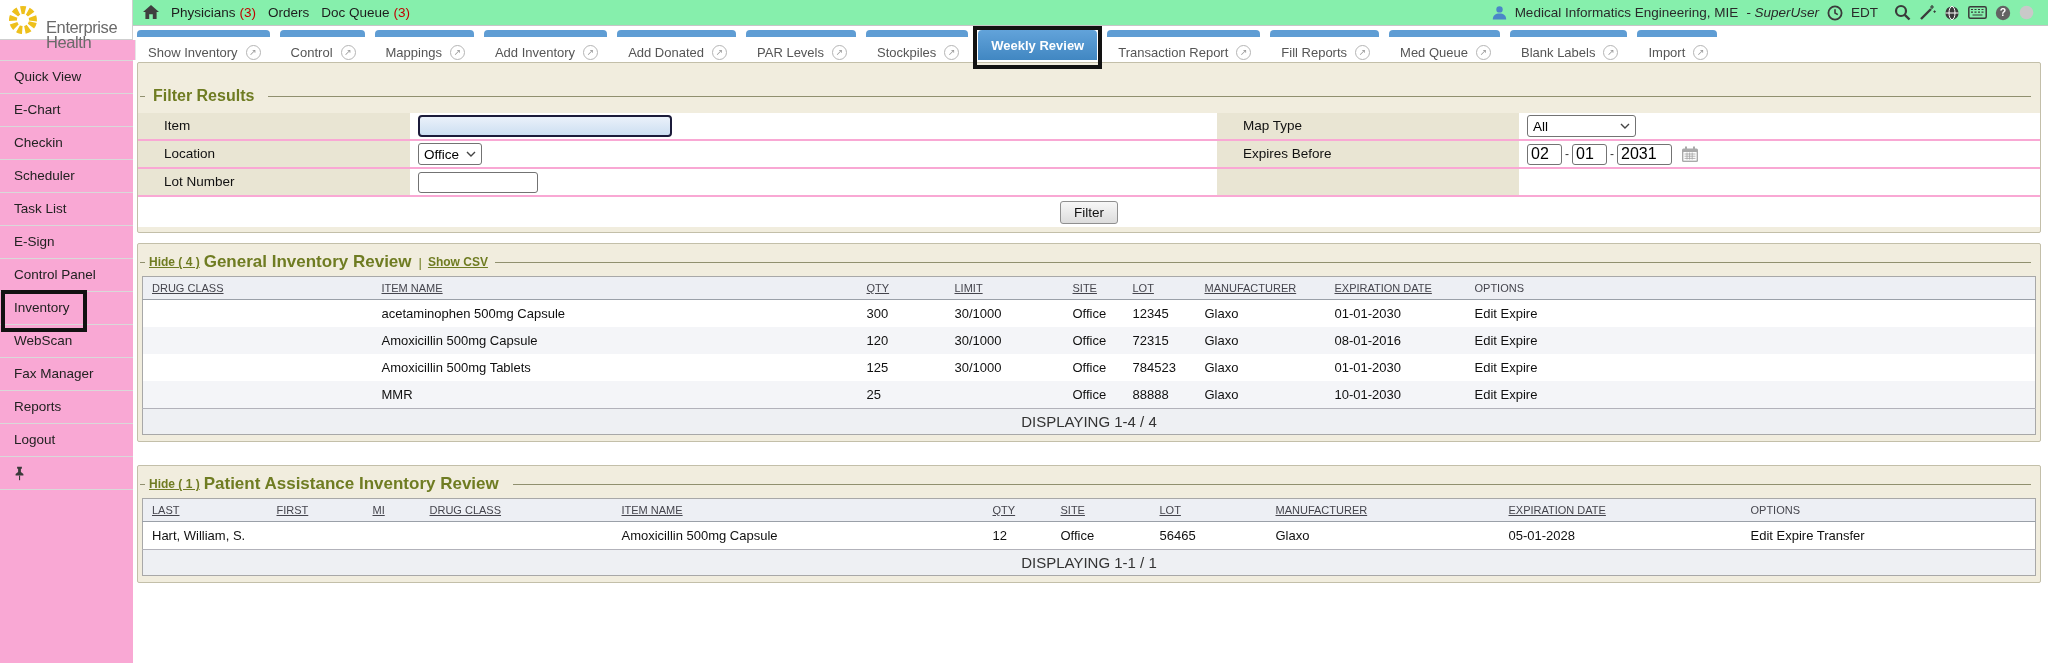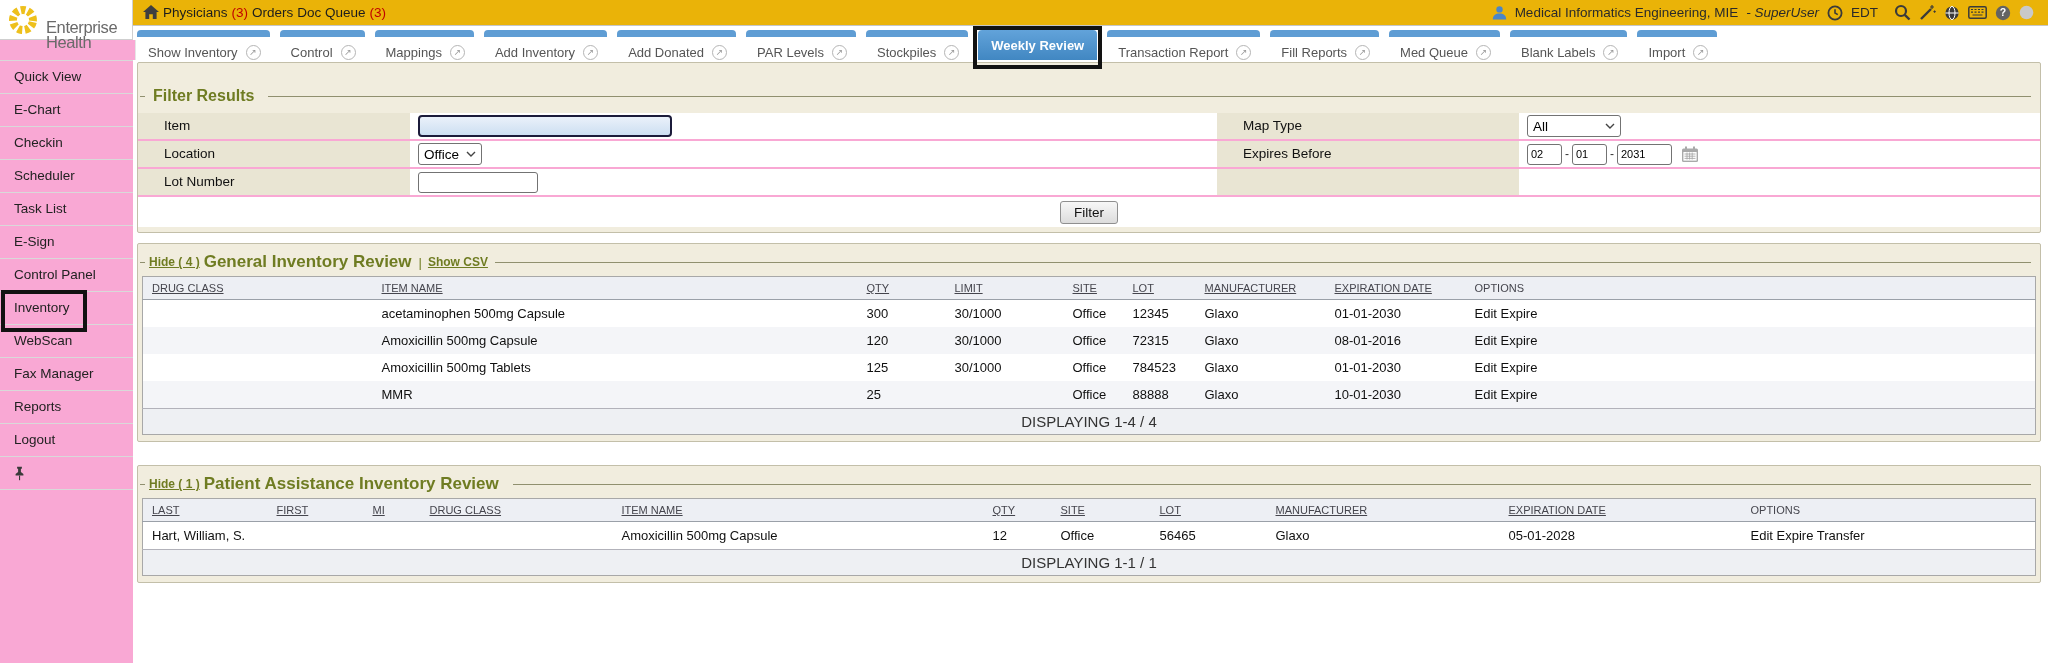--- a/index.html
+++ b/index.html
@@ -12,22 +12,22 @@
   .ico{display:inline-flex;align-items:center;justify-content:center;}
 
   
   #logo-box{position:absolute;left:0;top:0;width:133px;height:40px;box-sizing:border-box;
     border-right:1px solid #cfcfcf;border-bottom:1px solid #cfcfcf;background:#fff;
     display:flex;align-items:center;gap:7px;padding-left:7px;z-index:6;}
   .brand-text{color:#6a6a6a;font-size:16.5px;line-height:15px;letter-spacing:-0.4px;margin-top:31px;}
 
   
   #topnav{position:absolute;left:133px;top:0;right:0;height:26px;box-sizing:border-box;
-    border-bottom:1px solid #c6c6c6;display:flex;align-items:center;gap:4px;
-    padding:0 14px 0 10px;font-size:13.5px;color:#1d1d1d;background:#eab308;}
+    border-bottom:1px solid #c6c6c6;display:flex;align-items:center;gap:12px;
+    padding:0 14px 0 10px;font-size:13.5px;color:#1d1d1d;background:#86efac;}
   .nav-link{display:flex;gap:4px;cursor:pointer;}
   .nav-count{color:#c00000;}
   .nav-spacer{flex:1;}
   .account{display:flex;align-items:center;gap:8px;color:#2a2a2a;}
   .role{font-style:italic;}
 
   
   #tabbar{position:absolute;left:133px;top:26px;right:0;height:36px;box-sizing:border-box;
     display:flex;align-items:flex-start;gap:10px;padding:4px 0 0 4px;background:#fff;}
   .tab{position:relative;display:flex;align-items:center;gap:8px;height:30px;box-sizing:border-box;
@@ -62,26 +62,26 @@
 
   
   .filter-grid{display:grid;grid-template-columns:272px 807px 302px 1fr;row-gap:2px;background:#f9a8d4;}
   .fl{background:#e9e5d3;height:26px;line-height:26px;padding-left:26px;font-size:13.5px;color:#111;}
   .ff{background:#fff;height:26px;display:flex;align-items:center;padding-left:8px;gap:3px;}
   .btn-row{grid-column:1/-1;background:#fff;height:30px;display:flex;align-items:center;justify-content:center;}
   .filter-pad{height:5px;}
   .item-input{width:242px;height:16px;border:2px solid #1b1b3a;border-radius:4px;outline:none;
     background:linear-gradient(#eaf1fa,#cddff2);padding:1px 4px;font-size:13px;}
   .text-input{height:17px;border:1px solid #737373;border-radius:3px;background:#fff;
-    font-size:11px;padding:1px 3px;font-family:inherit;}
+    font-size:16px;padding:1px 3px;font-family:inherit;}
   .lot{width:112px;} .d2{width:27px;} .d4{width:47px;}
   .fake-select{display:inline-flex;align-items:center;justify-content:space-between;height:22px;
     border:1px solid #737373;border-radius:3px;background:#fff;font-size:13.5px;color:#000;
     padding:0 5px;box-sizing:border-box;cursor:pointer;}
-  .sel-office{width:64px;} .sel-all{width:94px;}
+  .sel-office{width:64px;} .sel-all{width:109px;}
   .date-sep{color:#333;font-size:12px;margin:0 0px;}
   .filter-btn{padding:3px 13px;font-size:13.5px;color:#111;cursor:pointer;font-family:inherit;
     background:linear-gradient(#f7f7f7,#dcdcdc);border:1px solid #8f8f8f;border-radius:3px;}
 
   
   .section{margin-top:10px;}
   .section.patient{margin-top:23px;}
   table.inv{width:calc(100% - 8px);margin:0 4px 0 4px;border-collapse:collapse;table-layout:fixed;
     background:#fff;border:1px solid #a8a8a8;}
   table.inv th{font-size:11px;font-weight:normal;color:#45454d;text-align:left;

